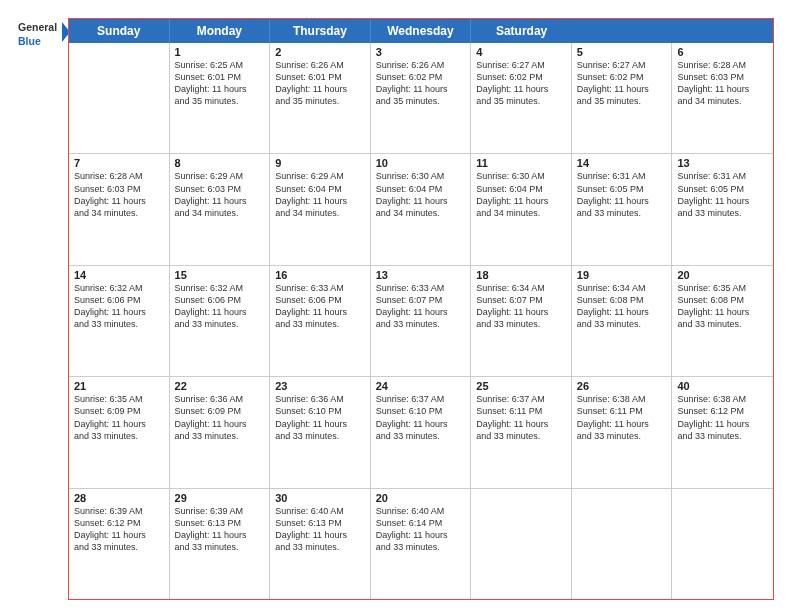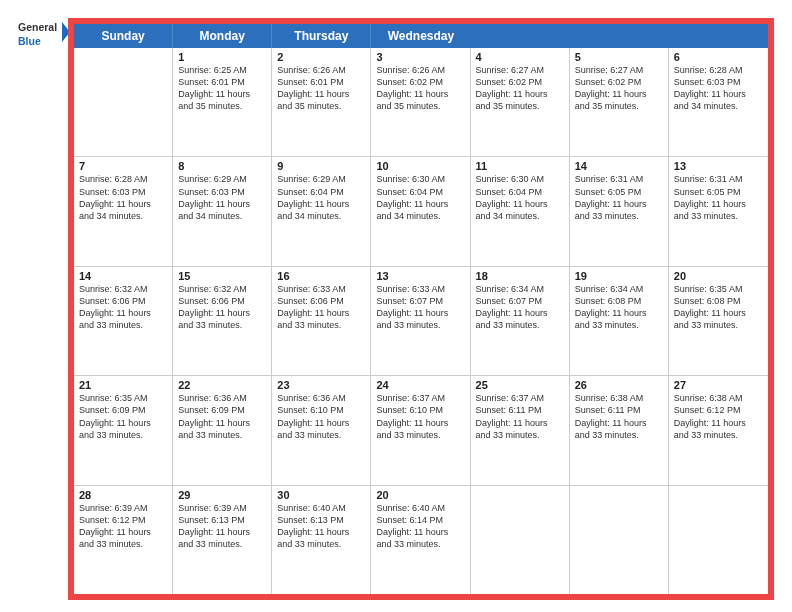--- a/index.html
+++ b/index.html
@@ -39,21 +39,21 @@
     }
     .location {
       font-size: 14px;
       color: #555;
       margin-top: 2px;
     }
     .calendar {
       flex: 1;
       display: flex;
       flex-direction: column;
-      border: 6px solid #ef4444;
+      border: 1px solid #ef4444;
     }
     .cal-header-row {
       display: grid;
       grid-template-columns: repeat(7, 1fr);
       background: #2c6fbc;
     }
     .cal-header-cell {
       color: #fff;
       font-size: 12px;
       font-weight: bold;
@@ -115,20 +115,21 @@
       <div class="location"></div>
     </div>
   </div>
 
   <div class="calendar">
     <div class="cal-header-row">
     <div class="cal-header-cell">Sunday</div>
         <div class="cal-header-cell">Monday</div>
         <div class="cal-header-cell">Thursday</div>
         <div class="cal-header-cell">Wednesday</div>
+        <div class="cal-header-cell">Saturday</div>
       </div>
     <div class="cal-body">
     <div class="cal-row">
           <div class="cal-cell empty"></div>
           <div class="cal-cell">
             <span class="day-num">1</span>
             <span class="cell-line">Sunrise: 6:25 AM</span>
             <span class="cell-line">Sunset: 6:01 PM</span>
             <span class="cell-line">Daylight: 11 hours</span>
             <span class="cell-line">and 35 minutes.</span>
@@ -308,21 +309,21 @@
             <span class="cell-line">and 33 minutes.</span>
           </div>
           <div class="cal-cell">
             <span class="day-num">26</span>
             <span class="cell-line">Sunrise: 6:38 AM</span>
             <span class="cell-line">Sunset: 6:11 PM</span>
             <span class="cell-line">Daylight: 11 hours</span>
             <span class="cell-line">and 33 minutes.</span>
           </div>
           <div class="cal-cell">
-            <span class="day-num">27</span>
+            <span class="day-num">40</span>
             <span class="cell-line">Sunrise: 6:38 AM</span>
             <span class="cell-line">Sunset: 6:12 PM</span>
             <span class="cell-line">Daylight: 11 hours</span>
             <span class="cell-line">and 33 minutes.</span>
           </div>
         </div>
         <div class="cal-row">
           <div class="cal-cell">
             <span class="day-num">28</span>
             <span class="cell-line">Sunrise: 6:39 AM</span>

